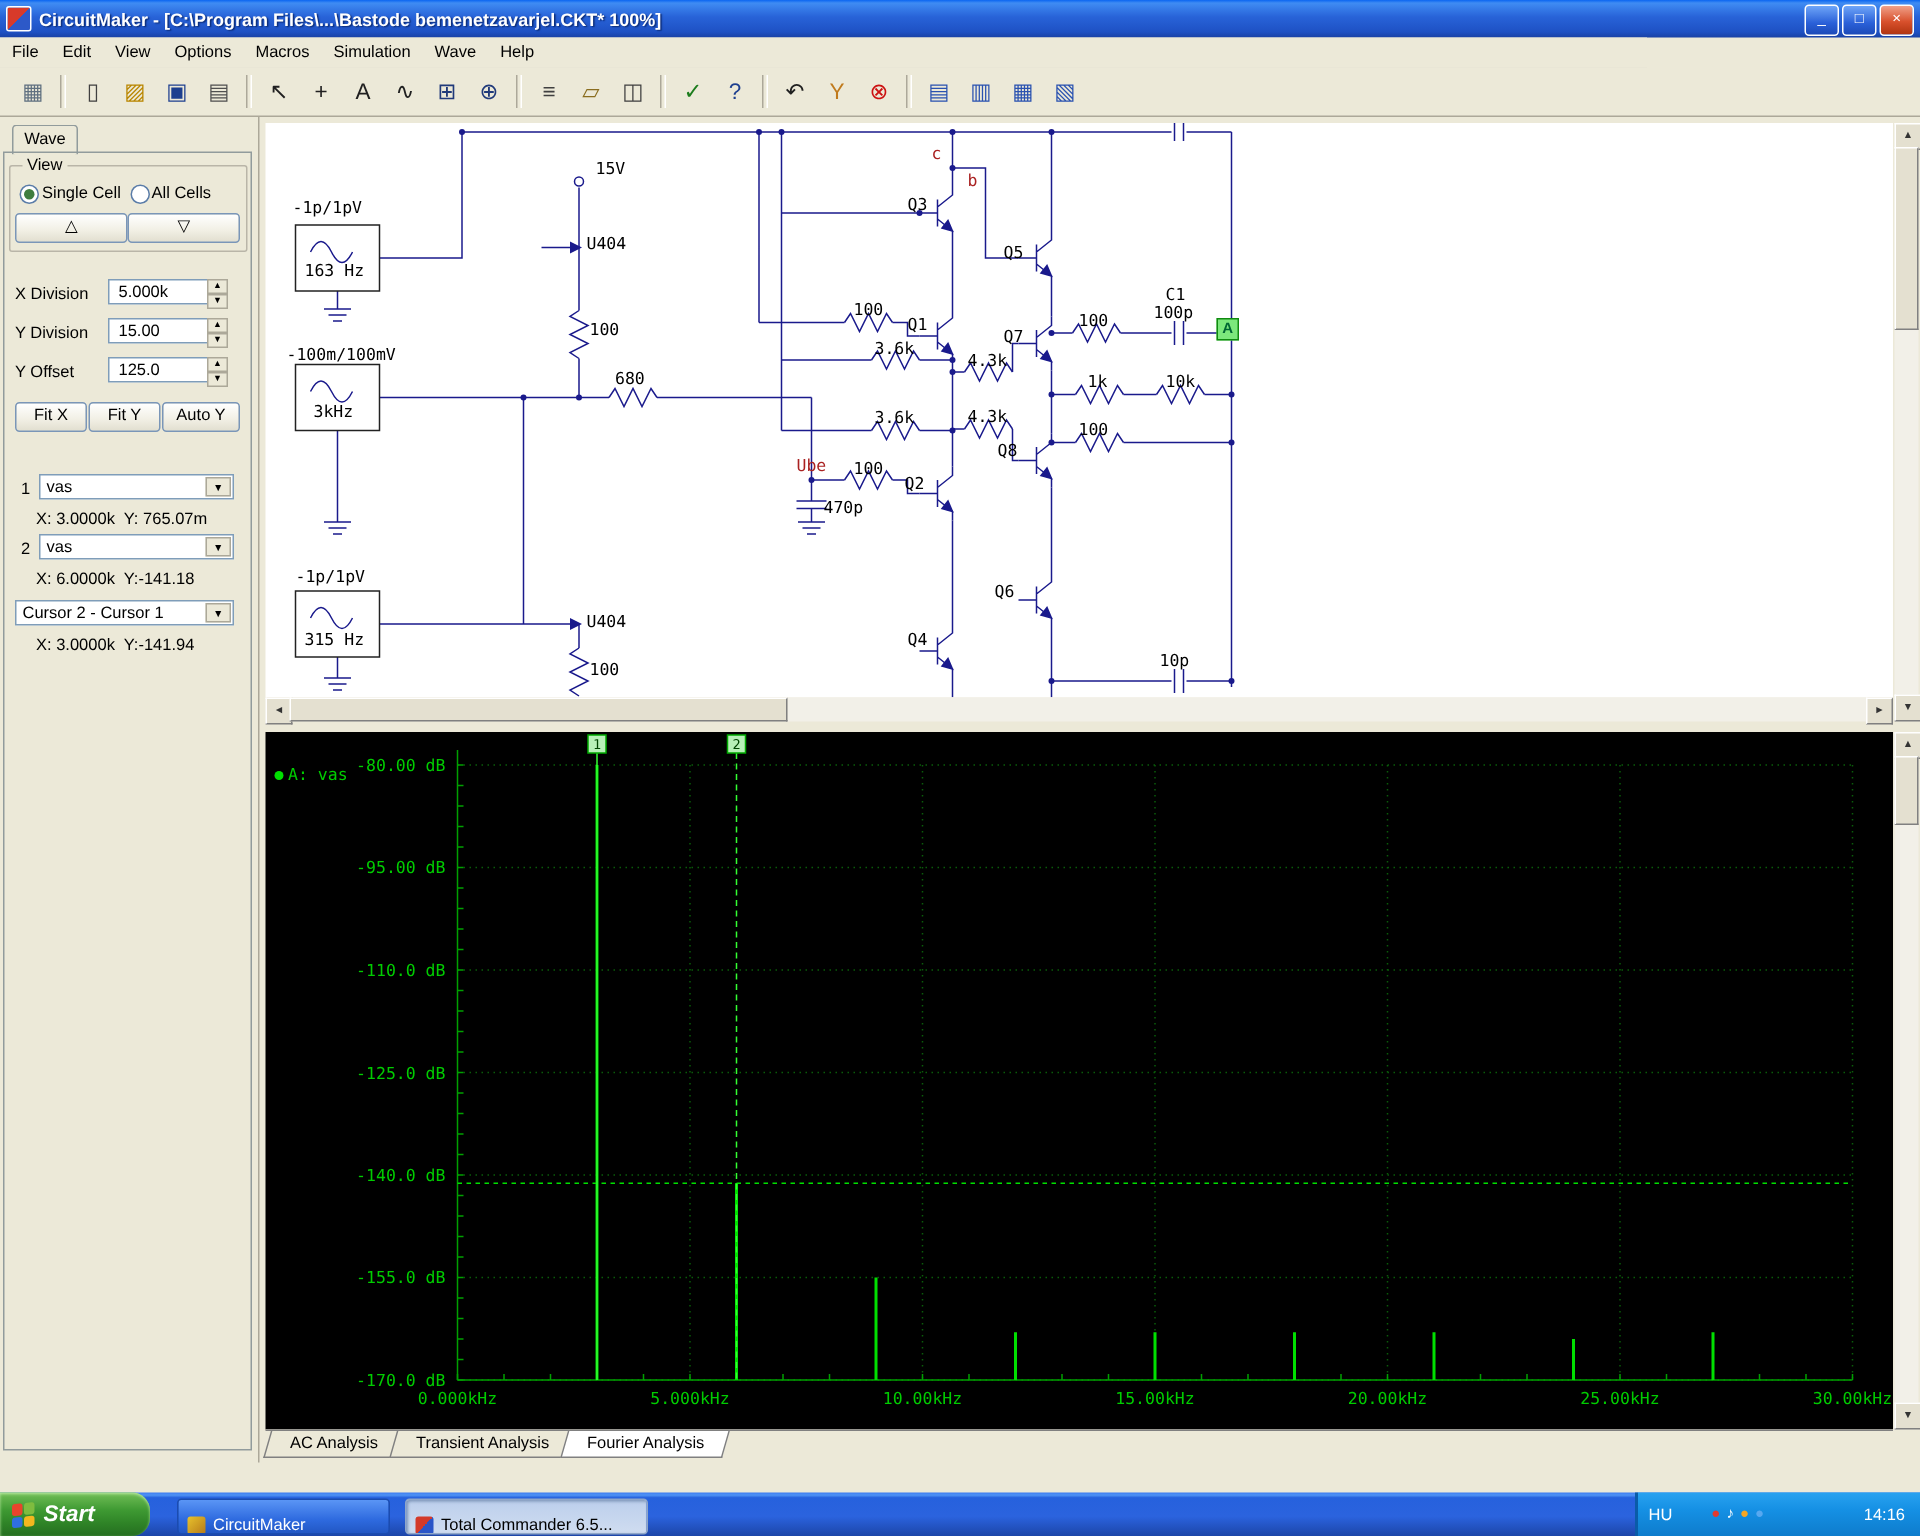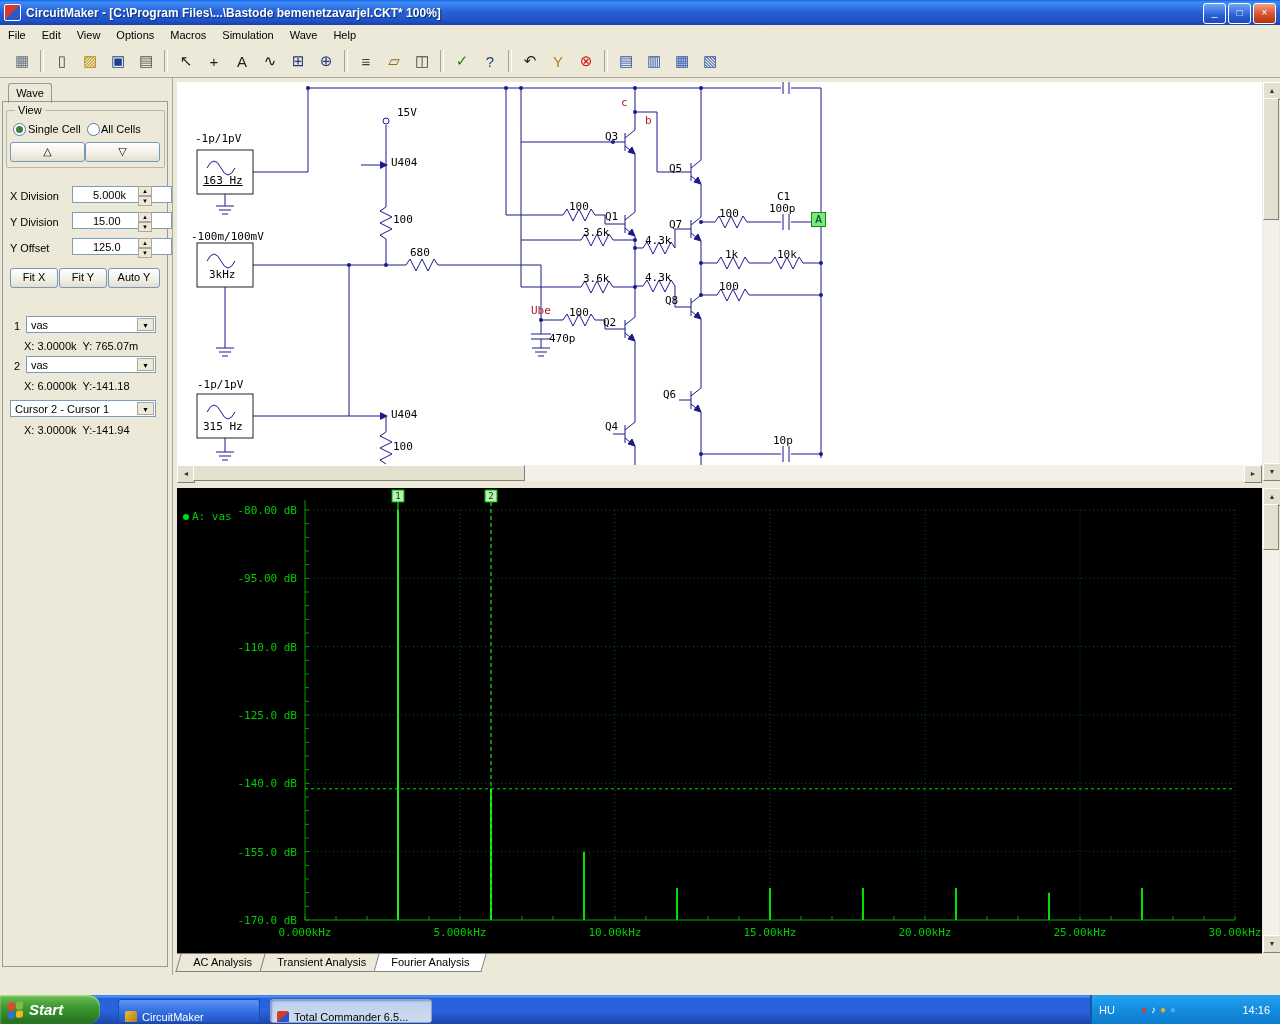--- a/index.html
+++ b/index.html
@@ -37,21 +37,21 @@
     border:1px solid #919b9c;border-bottom:none;border-radius:3px 3px 0 0;text-align:center;line-height:18px}
   .panel-frame{position:absolute;left:2px;top:23px;right:4px;bottom:8px;border:1px solid #919b9c}
   .group{position:absolute;left:6px;width:157px;border:1px solid #b9b5a8;border-radius:2px}
   .group-label{position:absolute;top:-7px;left:8px;background:#ece9d8;padding:0 3px}
   .radio{display:inline-block;width:11px;height:11px;border:1px solid #5a7ca8;border-radius:50%;
     background:#fff;vertical-align:-2px;position:relative}
   .radio.sel::after{content:"";position:absolute;left:2px;top:2px;right:2px;bottom:2px;
     border-radius:50%;background:#3f7d3f}
   .xpbtn{position:absolute;height:18px;border:1px solid #7a96b8;border-radius:3px;
     background:linear-gradient(180deg,#ffffff,#f1efe4 60%,#e2dfd0);text-align:center;line-height:16px}
-  .spin-input{position:absolute;width:58px;height:13px;border:1px solid #7f9db9;font:11px "Liberation Sans",sans-serif;padding:1px 20px}
+  .spin-input{position:absolute;width:58px;height:13px;border:1px solid #7f9db9;font:11px "Liberation Sans",sans-serif;padding:1px 6px}
   .spinner{position:absolute;width:14px;height:17px;display:flex;flex-direction:column}
   .spinner span{flex:1;font-size:6px;line-height:8px;text-align:center;background:#ece9d8;
     border:1px solid #aca899}
   .combo{position:absolute;height:17px;background:#fff;border:1px solid #7f9db9;
     padding:2px 18px 0 4px;box-sizing:border-box;white-space:nowrap;overflow:hidden}
   .combo .arr{position:absolute;right:1px;top:1px;bottom:1px;width:15px;background:#ece9d8;
     border:1px solid #aca899;font-size:7px;text-align:center;line-height:13px}
   .readout{position:absolute;white-space:pre;color:#000}
 
   
@@ -310,21 +310,21 @@
         <circle class="dot" cx="524" cy="213" r="2"></circle>
       <circle class="dot" cx="524" cy="372" r="2"></circle>
         <circle class="dot" cx="644" cy="140" r="2"></circle>
       <circle class="dot" cx="644" cy="181" r="2"></circle>
         <circle class="dot" cx="644" cy="213" r="2"></circle>
       <circle class="dot" cx="644" cy="372" r="2"></circle>
     </g>
   </svg>
   <div style="position:absolute;left:0;top:0;width:100%;height:100%">
       <span class="sch-label" style="left: 18px; top: 50px;">-1p/1pV</span>
-      <span class="sch-label" style="left: 26px; top: 92px; text-decoration: underline;">163 Hz</span>
+      <span class="sch-label" style="left: 26px; top: 92px;">163 Hz</span>
       <span class="sch-label" style="left: 196px; top: 24px; margin-left: 24px;">15V</span>
       <span class="sch-label" style="left: 214px; top: 74px;">U404</span>
       <span class="sch-label" style="left: 216px; top: 131px;">100</span>
       <span class="sch-label" style="left: 14px; top: 148px;">-100m/100mV</span>
       <span class="sch-label" style="left: 32px; top: 186px;">3kHz</span>
       <span class="sch-label" style="left: 233px; top: 164px;">680</span>
       <span class="sch-label" style="left: 20px; top: 296px;">-1p/1pV</span>
       <span class="sch-label" style="left: 26px; top: 338px;">315 Hz</span>
       <span class="sch-label" style="left: 214px; top: 326px;">U404</span>
       <span class="sch-label" style="left: 216px; top: 358px;">100</span>

